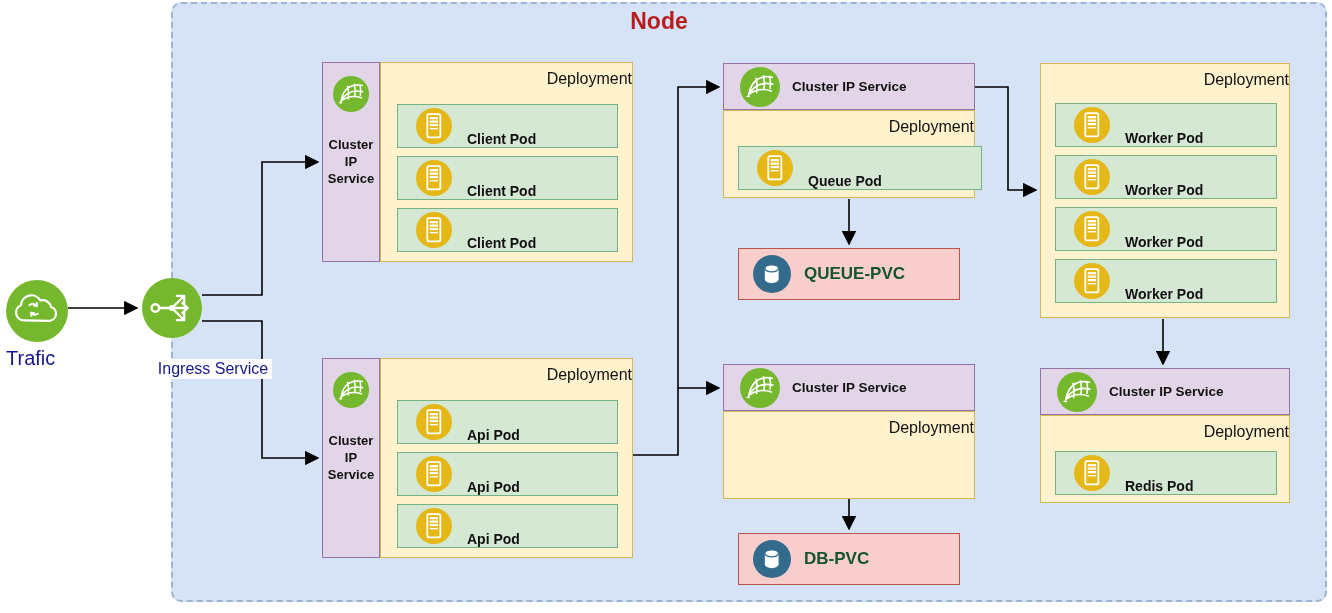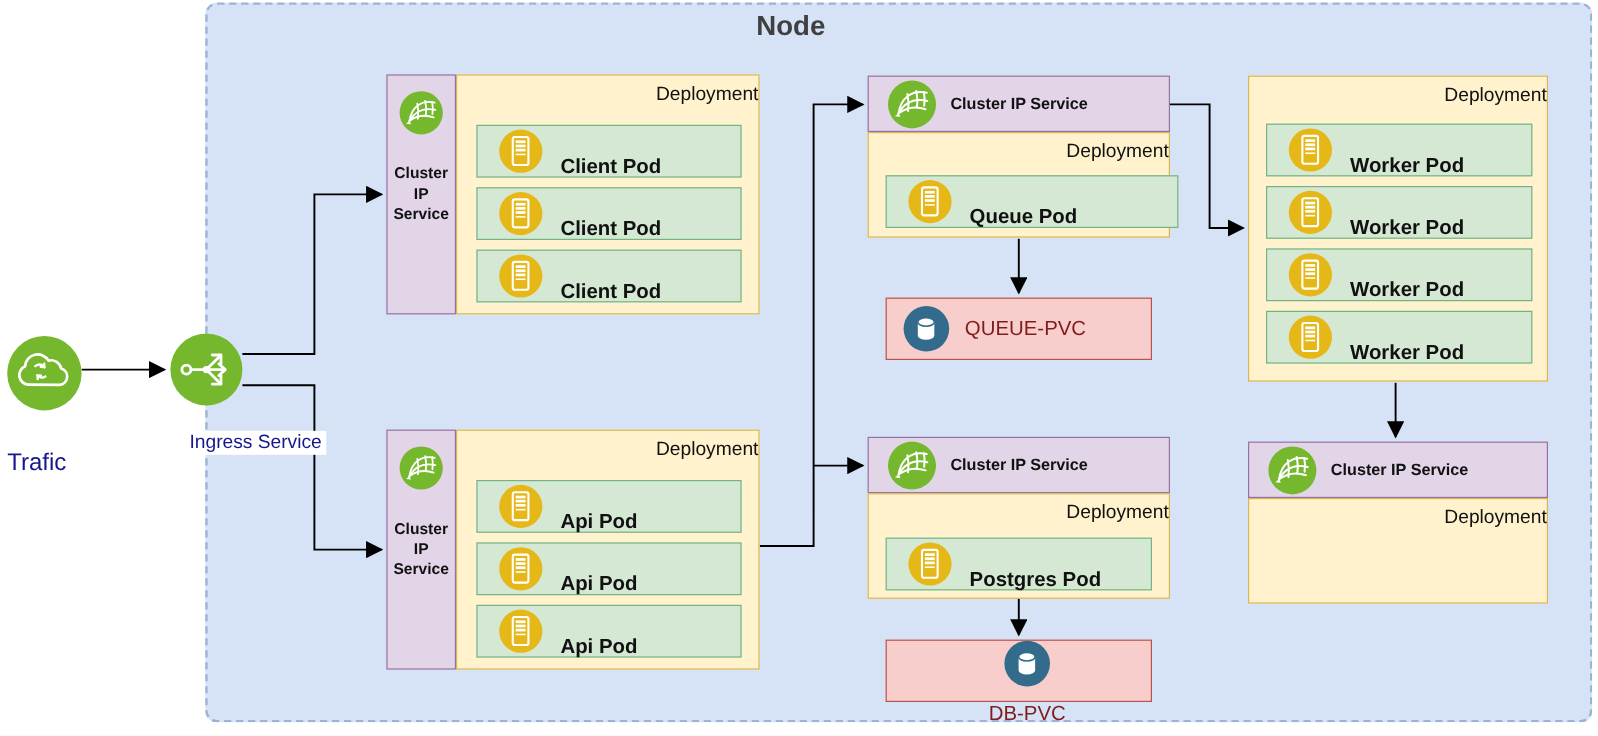--- a/index.html
+++ b/index.html
@@ -11,21 +11,21 @@
   .abs{position:absolute;box-sizing:border-box;}
 
   
   #node{
     left:171px;top:2px;width:1156px;height:600px;
     background:#d6e3f6;border:2px dashed #9db3d4;border-radius:10px;
     z-index:1;
   }
   #node-title{
     left:171px;top:8px;width:976px;text-align:center;
-    font-size:23px;font-weight:bold;color:#404040;z-index:3;
+    font-size:23px;font-weight:bold;color:#b91c1c;z-index:3;
   }
 
   
   #wires{left:0;top:0;width:1332px;height:613px;z-index:2;pointer-events:none;}
 
   
   .service-v{
     background:#e1d5e7;border:1.6px solid #9673a6;z-index:3;
   }
   .service-v .v-label{
@@ -41,26 +41,26 @@
     background:#fff2cc;border:1.6px solid #d6b656;z-index:3;
   }
   .dep-title{
     position:absolute;left:0;top:7px;width:100%;text-align:right;
     font-size:16px;color:#111;
   }
   .pod{
     background:#d5e8d4;border:1.6px solid #74b483;z-index:4;
     display:flex;align-items:center;
   }
-  .pod-label{font-weight:bold;font-size:17px;color:#111;margin-left:15px;margin-top:25px;}
+  .pod-label{font-weight:bold;font-size:14px;color:#111;margin-left:15px;margin-top:25px;}
   .pvc{
     background:#f8cecc;border:1.6px solid #b85450;z-index:3;
     display:flex;align-items:center;padding-left:14px;gap:13px;
   }
-  .pvc-label{font-weight:normal;font-size:17px;color:#7f1d1d;}
+  .pvc-label{font-weight:bold;font-size:17px;color:#14532d;}
 
   
   .icon-circle{
     border-radius:50%;display:inline-flex;align-items:center;justify-content:center;
     flex:0 0 auto;
   }
   .green{background:#76b82d;}
   .gold{background:#e6b817;}
   .blue{background:#336b8c;}
   .s36{width:36px;height:36px;}
@@ -70,21 +70,21 @@
   .pod .icon-circle{margin-left:18px;}
   .service-v .icon-circle{position:absolute;left:50%;top:13px;transform:translateX(-50%);}
 
   
   .big-circle{border-radius:50%;z-index:3;display:flex;align-items:center;justify-content:center;}
   #traffic-icon{left:6px;top:280px;width:62px;height:62px;background:#76b82d;}
   #ingress-icon{left:142px;top:278px;width:60px;height:60px;background:#76b82d;}
   .ext-label{
     z-index:3;background:#ffffff;color:#17178c;padding:1px 4px;white-space:nowrap;
   }
-  #traffic-label{left:2px;top:346px;font-size:20px;margin-top:28px;}
+  #traffic-label{left:2px;top:346px;font-size:20px;}
   #ingress-label{left:172px;top:359px;transform:translateX(-50%);font-size:16px;margin-left:41px;}
 </style>
 </head>
 <body>
 
 <div id="stage">
 
   <svg width="0" height="0" style="position:absolute" aria-hidden="true">
     <defs>
       <g id="glyph-server" fill="none">
@@ -266,29 +266,21 @@
     <span class="icon-circle green s40">
         <svg viewBox="0 0 36 36">
           <use href="#glyph-mesh"></use>
         </svg>
       </span>
     <span class="h-label">Cluster IP Service</span>
   </div>
   <div class="abs deployment" style="left:723px;top:411px;width:252px;height:88px;">
     <span class="dep-title">Deployment</span>
   </div>
-  <div class="abs pod" style="left:738px;top:448px;width:222px;height:44px;">
-    <span class="icon-circle gold s36">
-        <svg viewBox="0 0 34 34">
-          <use href="#glyph-server"></use>
-        </svg>
-      </span>
-    <span class="pod-label">Postgres Pod</span>
-  </div>
-  <div class="abs pvc" style="left:738px;top:533px;width:222px;height:52px;flex-direction:column;">
+  <div class="abs pvc" style="left:738px;top:533px;width:222px;height:52px;">
     <span class="icon-circle blue s38">
         <svg viewBox="0 0 34 34">
           <use href="#glyph-db"></use>
         </svg>
       </span>
     <span class="pvc-label">DB-PVC</span>
   </div>
 
   <div class="abs deployment" style="left:1040px;top:63px;width:250px;height:255px;">
     <span class="dep-title">Deployment</span>
@@ -330,14 +322,22 @@
     <span class="icon-circle green s40">
         <svg viewBox="0 0 36 36">
           <use href="#glyph-mesh"></use>
         </svg>
       </span>
     <span class="h-label">Cluster IP Service</span>
   </div>
   <div class="abs deployment" style="left:1040px;top:415px;width:250px;height:88px;">
     <span class="dep-title">Deployment</span>
   </div>
+  <div class="abs pod" style="left:1055px;top:451px;width:222px;height:44px;">
+    <span class="icon-circle gold s36">
+        <svg viewBox="0 0 34 34">
+          <use href="#glyph-server"></use>
+        </svg>
+      </span>
+    <span class="pod-label">Redis Pod</span>
+  </div>
 
 </div>
 
 </body></html>

